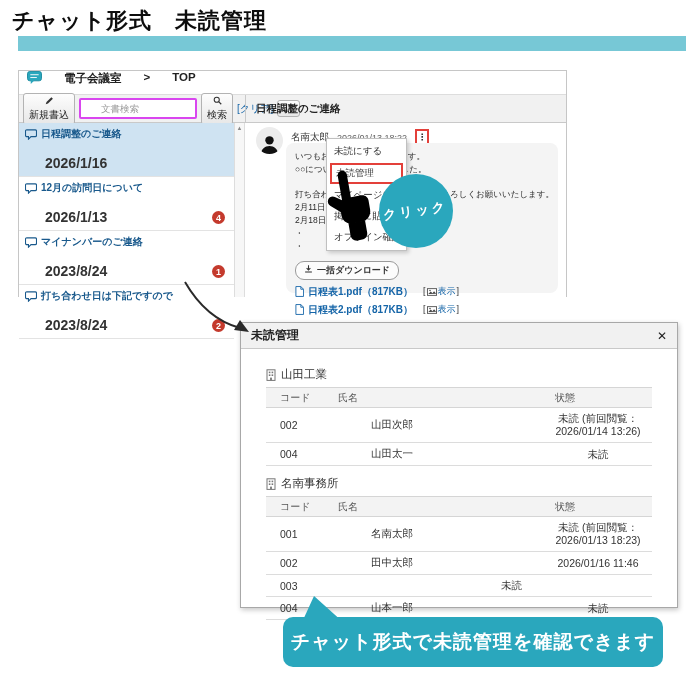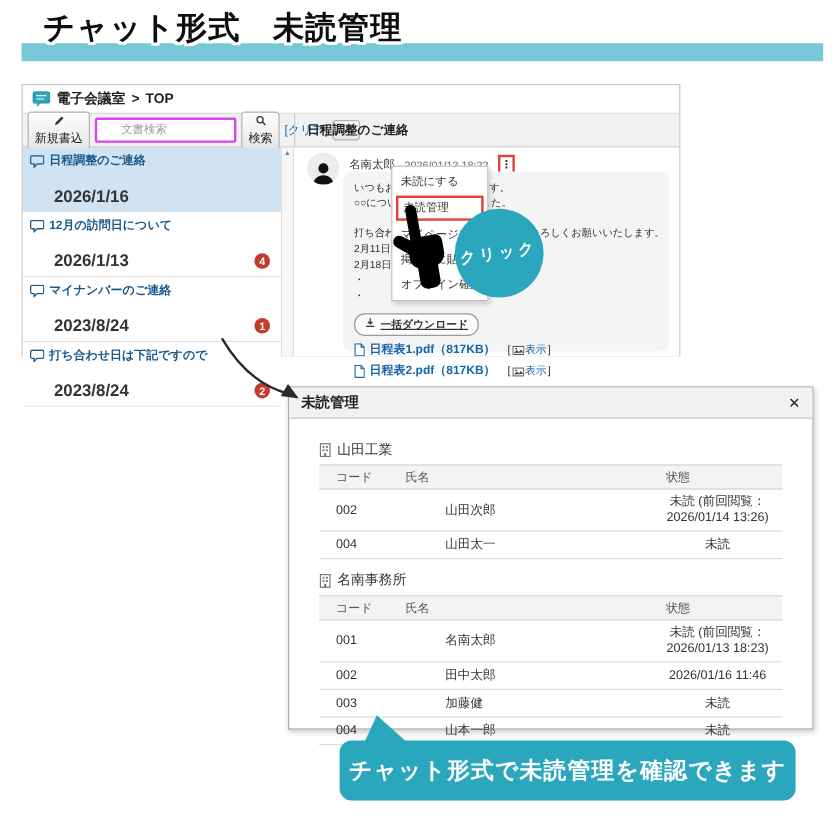--- a/index.html
+++ b/index.html
@@ -1,26 +1,26 @@
 <!DOCTYPE html>
 <html><head>
 <meta charset="utf-8">
 <style>
   html,body{margin:0;padding:0;background:#fff;}
   .stage{position:relative;width:700px;height:700px;background:#fff;overflow:hidden;
          font-family:"Liberation Sans","DejaVu Sans",sans-serif;color:#333;}
   
   .title-bar{position:absolute;left:18px;top:36px;width:668px;height:15px;background:#77c8d6;}
-  .page-title{position:absolute;left:36px;top:6px;font-size:26px;font-weight:bold;color:#0d0d0d;
+  .page-title{position:absolute;left:12px;top:6px;font-size:22px;font-weight:bold;color:#0d0d0d;
     letter-spacing:1px;z-index:2;
     text-shadow:-2px -2px 0 #fff,2px -2px 0 #fff,-2px 2px 0 #fff,2px 2px 0 #fff,0 2px 0 #fff;}
   
   .win{position:absolute;left:18px;top:70px;width:549px;height:227px;border:1px solid #c6c6c6;
        background:#fff;box-sizing:border-box;}
-  .crumb{height:23px;display:flex;align-items:center;gap:5px;padding:0 8px;border-bottom:1px solid #ddd;}
+  .crumb{height:23px;display:flex;gap:22px;padding:0 8px;border-bottom:1px solid #ddd;}
   .crumb b{font-size:11.5px;color:#222;}
   .band{height:27px;display:flex;align-items:stretch;background:#f1f1f1;border-bottom:1px solid #c9c9c9;}
   .toolbar{width:226px;display:flex;align-items:center;gap:4px;padding:0 4px;box-sizing:border-box;}
   .tbtn{display:inline-flex;align-items:center;gap:3px;font-size:10px;color:#222;background:linear-gradient(#fdfdfd,#e7e7e7);
         border:1px solid #b3b3b3;border-radius:3px;padding:2px 5px;white-space:nowrap;flex-direction:column;}
   .tinput{width:74px;height:15px;border:2px solid #d946ef;border-radius:2px;font-size:9.5px;padding:1px 20px;
           font-family:inherit;color:#333;}
   .tinput::placeholder{color:#9a9a9a;}
   .clear-link{font-size:10px;color:#1565a8;white-space:nowrap;}
   .more{margin-left:auto;width:24px;justify-content:center;font-weight:bold;letter-spacing:1px;}
@@ -44,21 +44,21 @@
   .author{font-size:9.5px;color:#333;}
   .tstamp{font-size:9px;color:#666;}
   .kebab{width:10px;height:13px;border:2px solid #e3403a;display:flex;align-items:center;justify-content:center;
          font-size:9px;font-weight:bold;color:#333;background:#fff;line-height:1;}
   .bubble{position:absolute;left:41px;top:20px;width:272px;height:150px;background:#f4f4f4;border-radius:8px;
           padding:7px 9px;box-sizing:border-box;font-size:8.5px;line-height:13px;color:#2b2b2b;}
   .mline{white-space:nowrap;}
   .mline.gap{margin-top:12px;}
   .attach{margin-top:8px;}
   .dl-btn{display:inline-flex;gap:4px;border:1px solid #9a9a9a;border-radius:9px;
-          background:#fcfcfc;padding:2px 8px;font-size:9px;font-weight:bold;color:#333;text-decoration:underline;}
+          background:#fcfcfc;padding:2px 8px;font-size:9px;font-weight:bold;color:#333;}
   .file-row{display:flex;align-items:center;gap:4px;margin-top:5px;}
   .file-name{font-size:10px;font-weight:bold;color:#1565a8;}
   .view-link{font-size:9px;color:#333;display:inline-flex;align-items:center;gap:1px;margin-left:6px;}
   .view-link .lbl{color:#1565a8;}
   
   .menu{position:absolute;left:81px;top:15px;width:79px;background:#fff;border:1px solid #c0c0c0;
         box-shadow:2px 2px 4px rgba(0,0,0,.18);z-index:5;padding:2px 0;}
   .mi{font-size:9.5px;color:#333;padding:4px 7px;white-space:nowrap;overflow:hidden;}
   .mi.hl{border:2px solid #e3403a;margin:1px 3px;padding:2px 4px;}
   .click-bubble{position:absolute;left:134px;top:51px;width:74px;height:74px;border-radius:50%;background:#2aa7bd;
@@ -365,21 +365,20 @@
           <span class="c2">名南太郎</span>
           <span class="c3"><span>未読 (前回閲覧：2026/01/13 18:23)</span></span>
         </div>
         <div class="tr">
           <span class="c1">002</span>
           <span class="c2">田中太郎</span>
           <span class="c3"><span>2026/01/16 11:46</span></span>
         </div>
         <div class="tr">
           <span class="c1">003</span>
-          <span class="c2">加藤健</span>
           <span class="c3"><span>未読</span></span>
         </div>
         <div class="tr">
           <span class="c1">004</span>
           <span class="c2">山本一郎</span>
           <span class="c3"><span>未読</span></span>
         </div>
       </div>
 
     </div>

